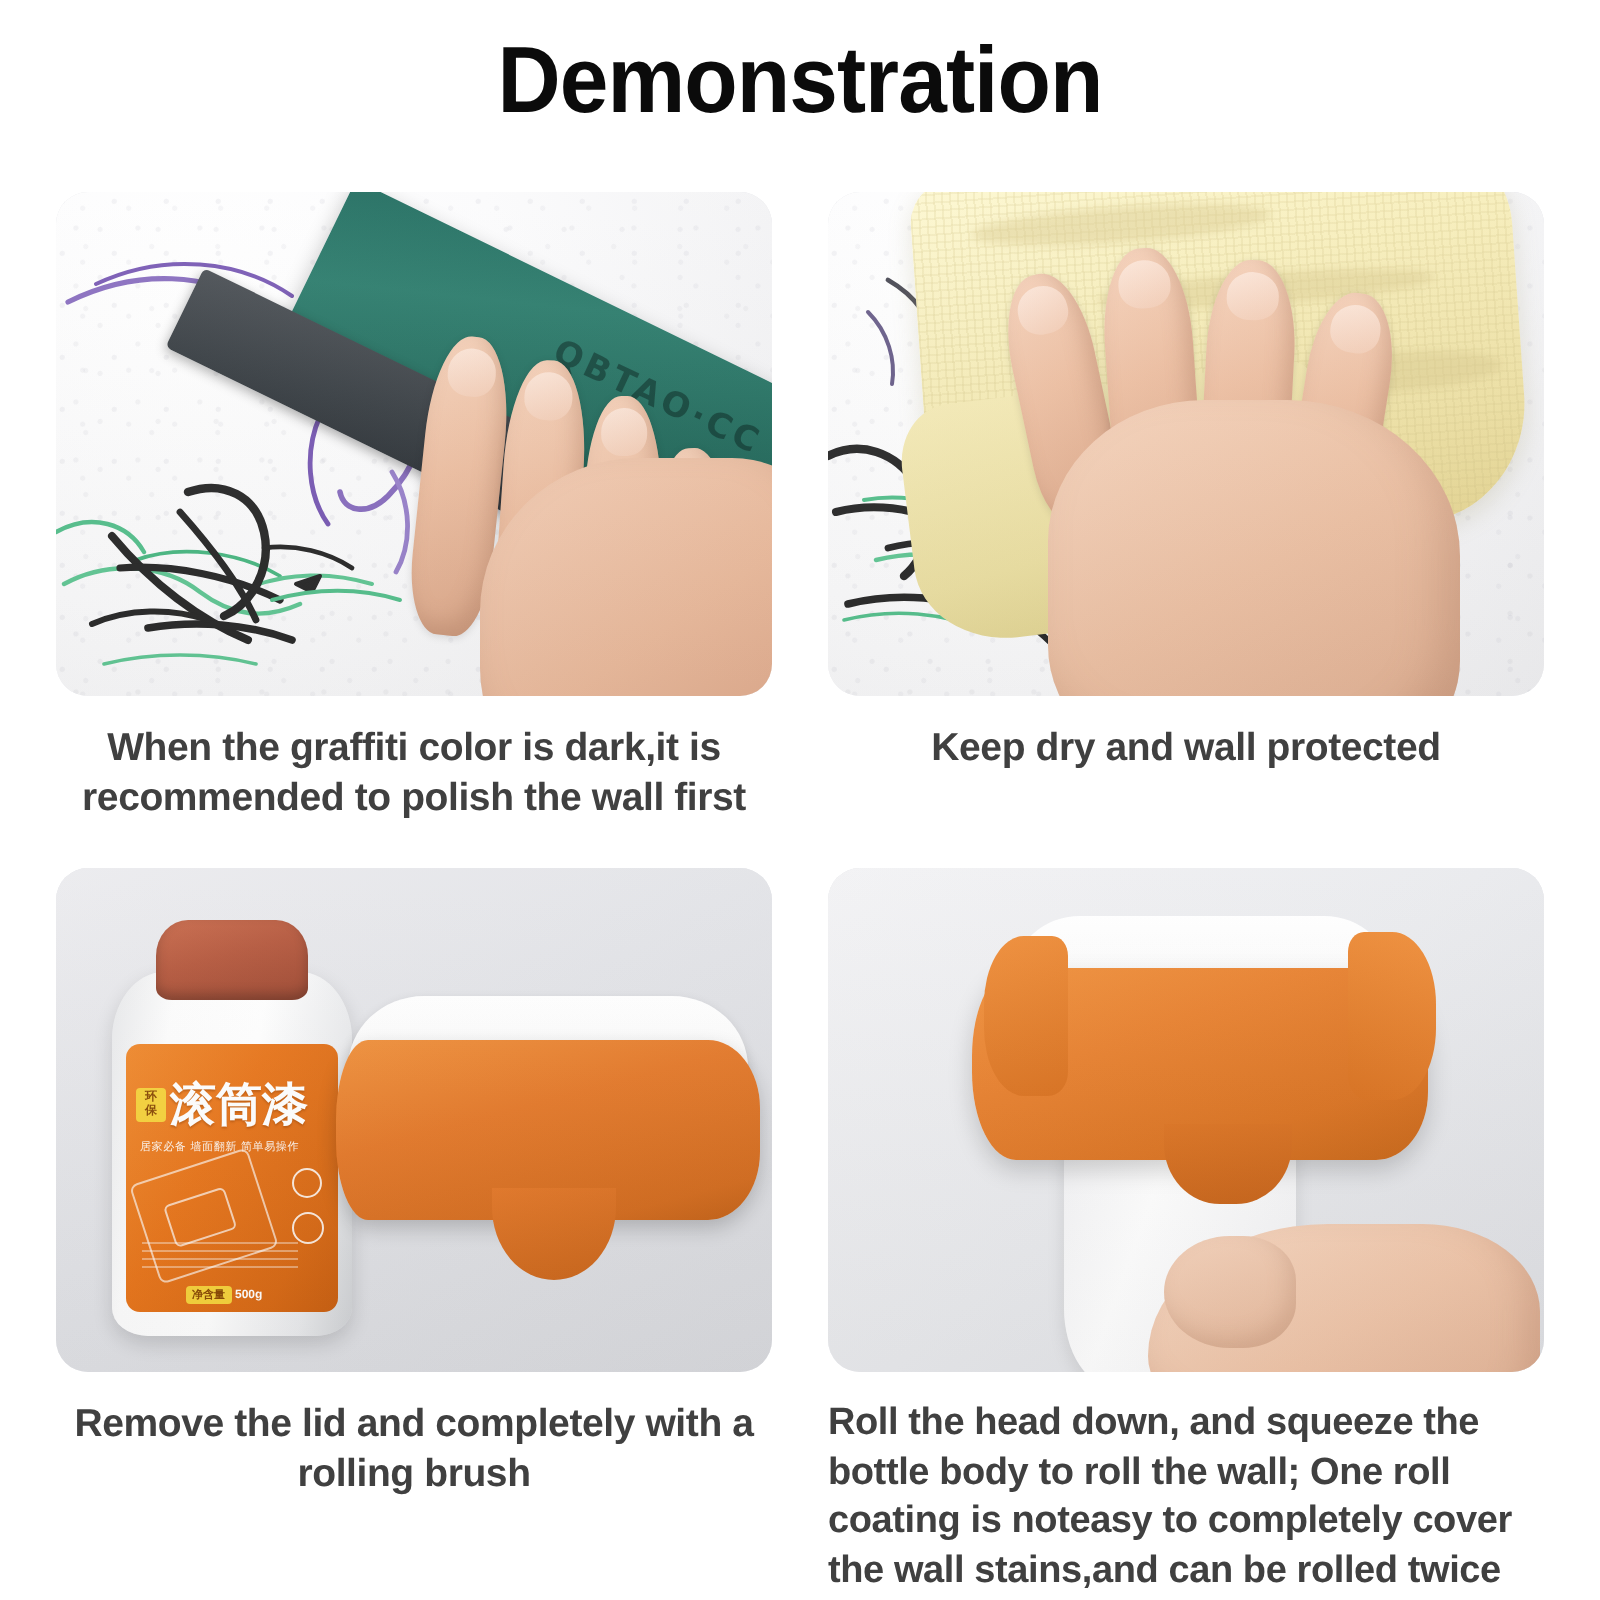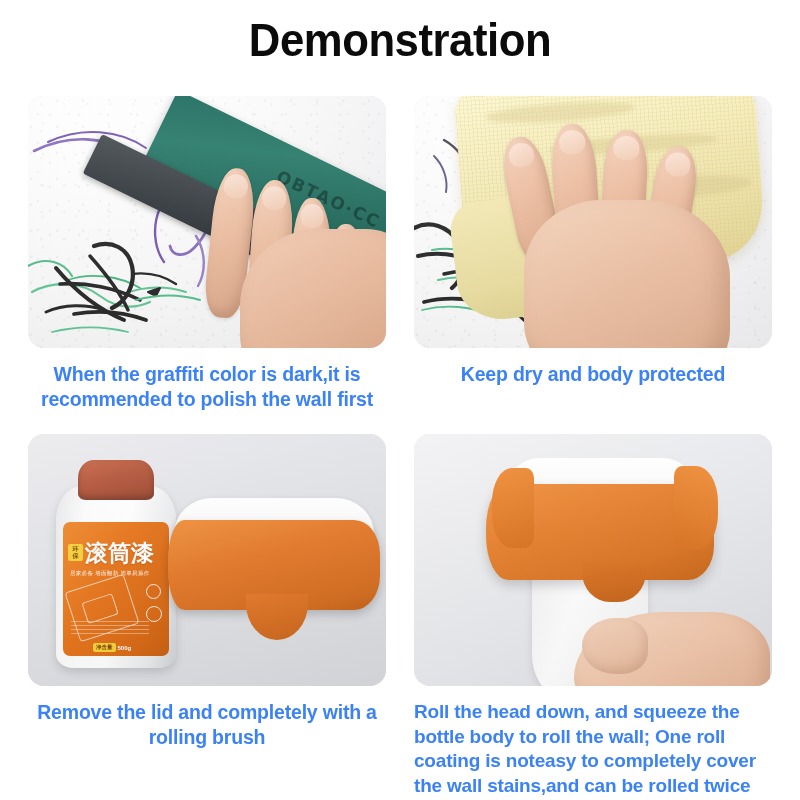--- a/index.html
+++ b/index.html
@@ -46,21 +46,21 @@
     border-radius: 16px;
     overflow: hidden;
     background: #e4e5e9;
   }
 
   .caption {
     margin-top: 14px;
     font-size: 19.5px;
     font-weight: bold;
     line-height: 1.28;
-    color: #3b82f6;
+    color: #404040;
     text-align: center;
     letter-spacing: -0.2px;
   }
   .caption.left { text-align: left; font-size: 19px; line-height: 1.30; }
 
   
   .wall-white {
     position: absolute; inset: 0;
     background:
       radial-gradient(circle at 20% 25%, #ffffff 0%, #fbfbfc 45%, #f0f0f2 100%);
@@ -465,21 +465,21 @@
           <div class="finger" style="left:92px; top:0px;  width:44px; height:136px; transform:rotate(3deg);">
               <span class="nail"></span>
             </div>
           <div class="finger" style="left:140px;top:16px; width:42px; height:124px; transform:rotate(9deg);">
               <span class="nail"></span>
             </div>
           <div class="palm2"></div>
         </div>
         <div class="gloss"></div>
       </div>
-      <div class="caption">Keep dry and body protected</div>
+      <div class="caption">Keep dry and wall protected</div>
     </div>
 
     <div class="step step-3">
       <div class="photo">
         <div class="grey-bg"></div>
 
         <div class="bottle">
           <div class="bottle-body"></div>
           <div class="bottle-cap"></div>
           <div class="bottle-label">

